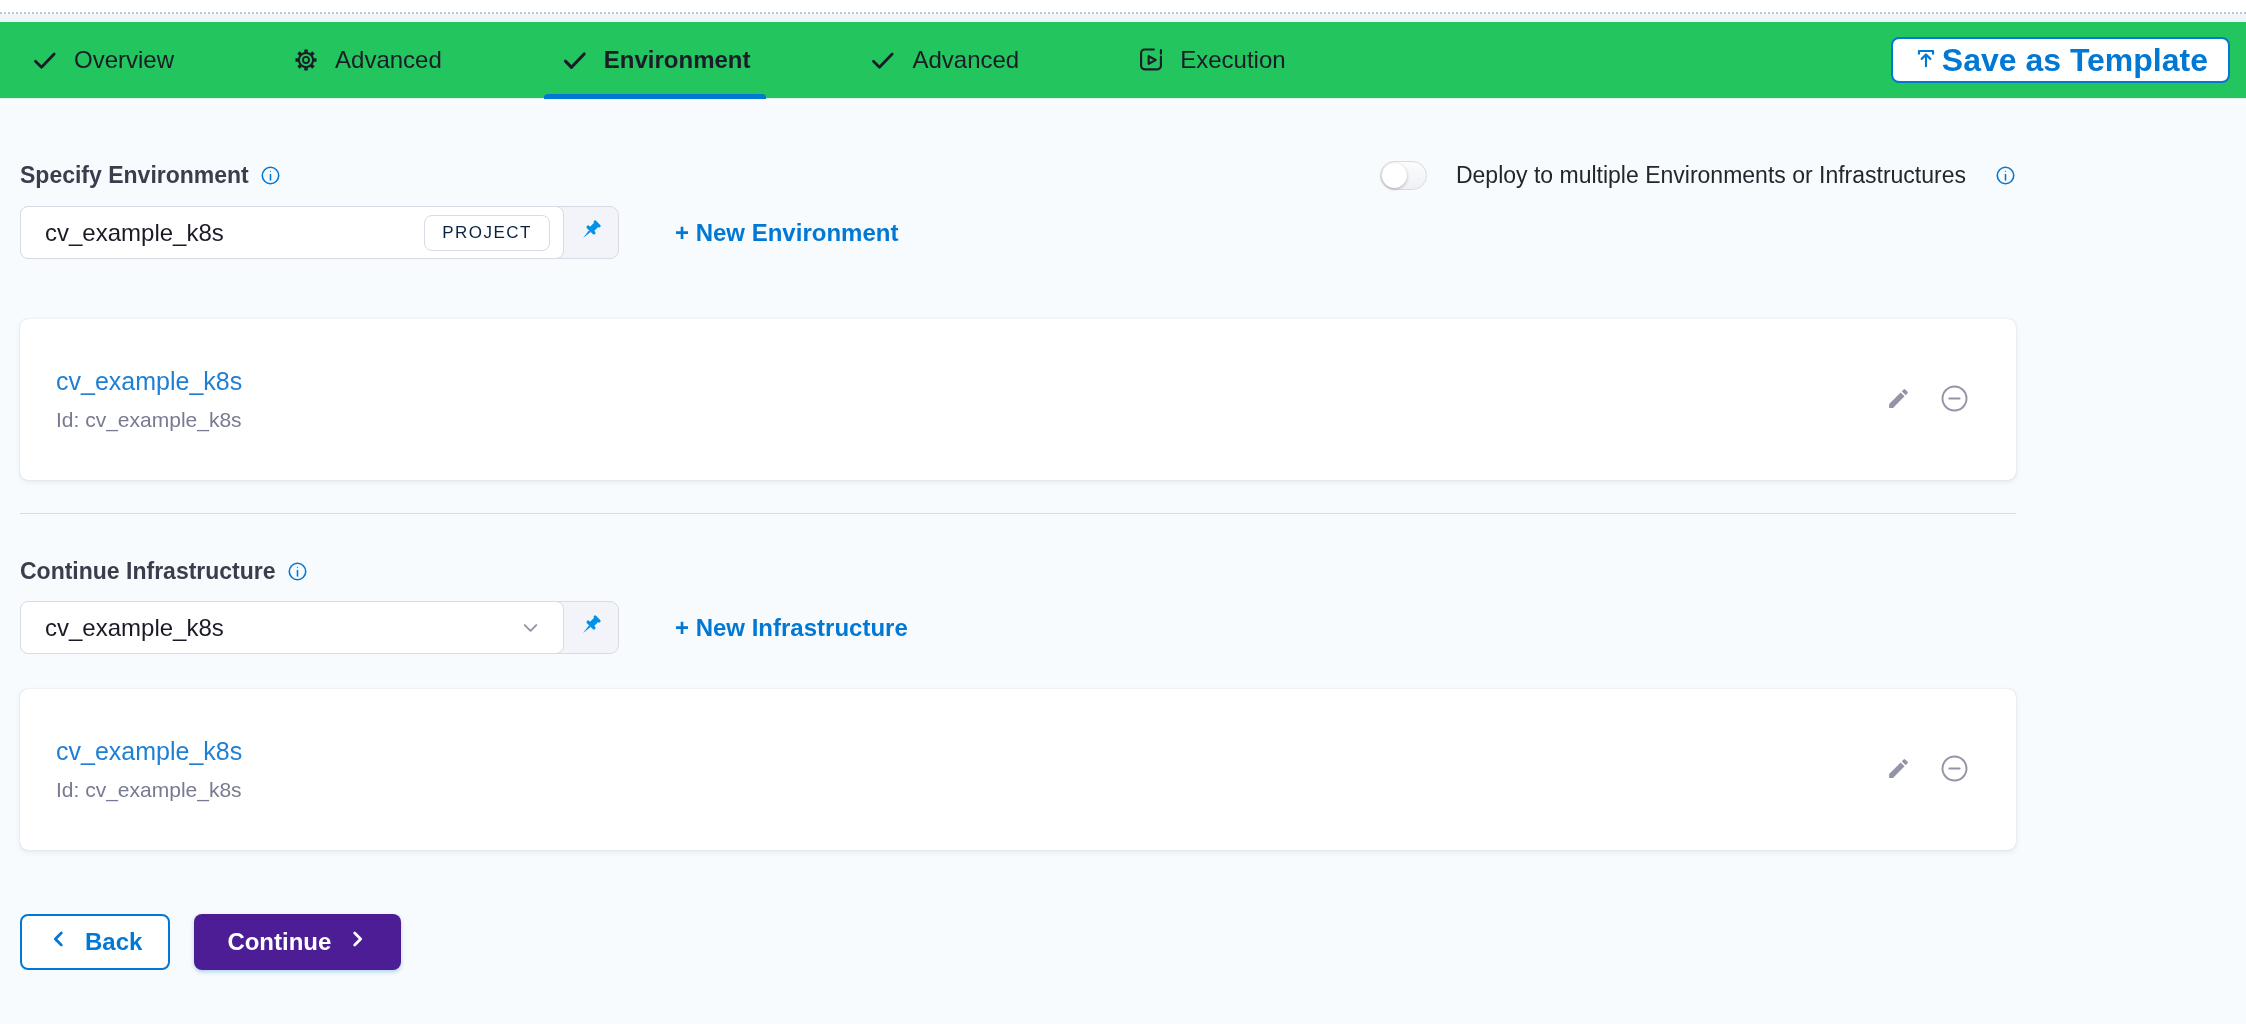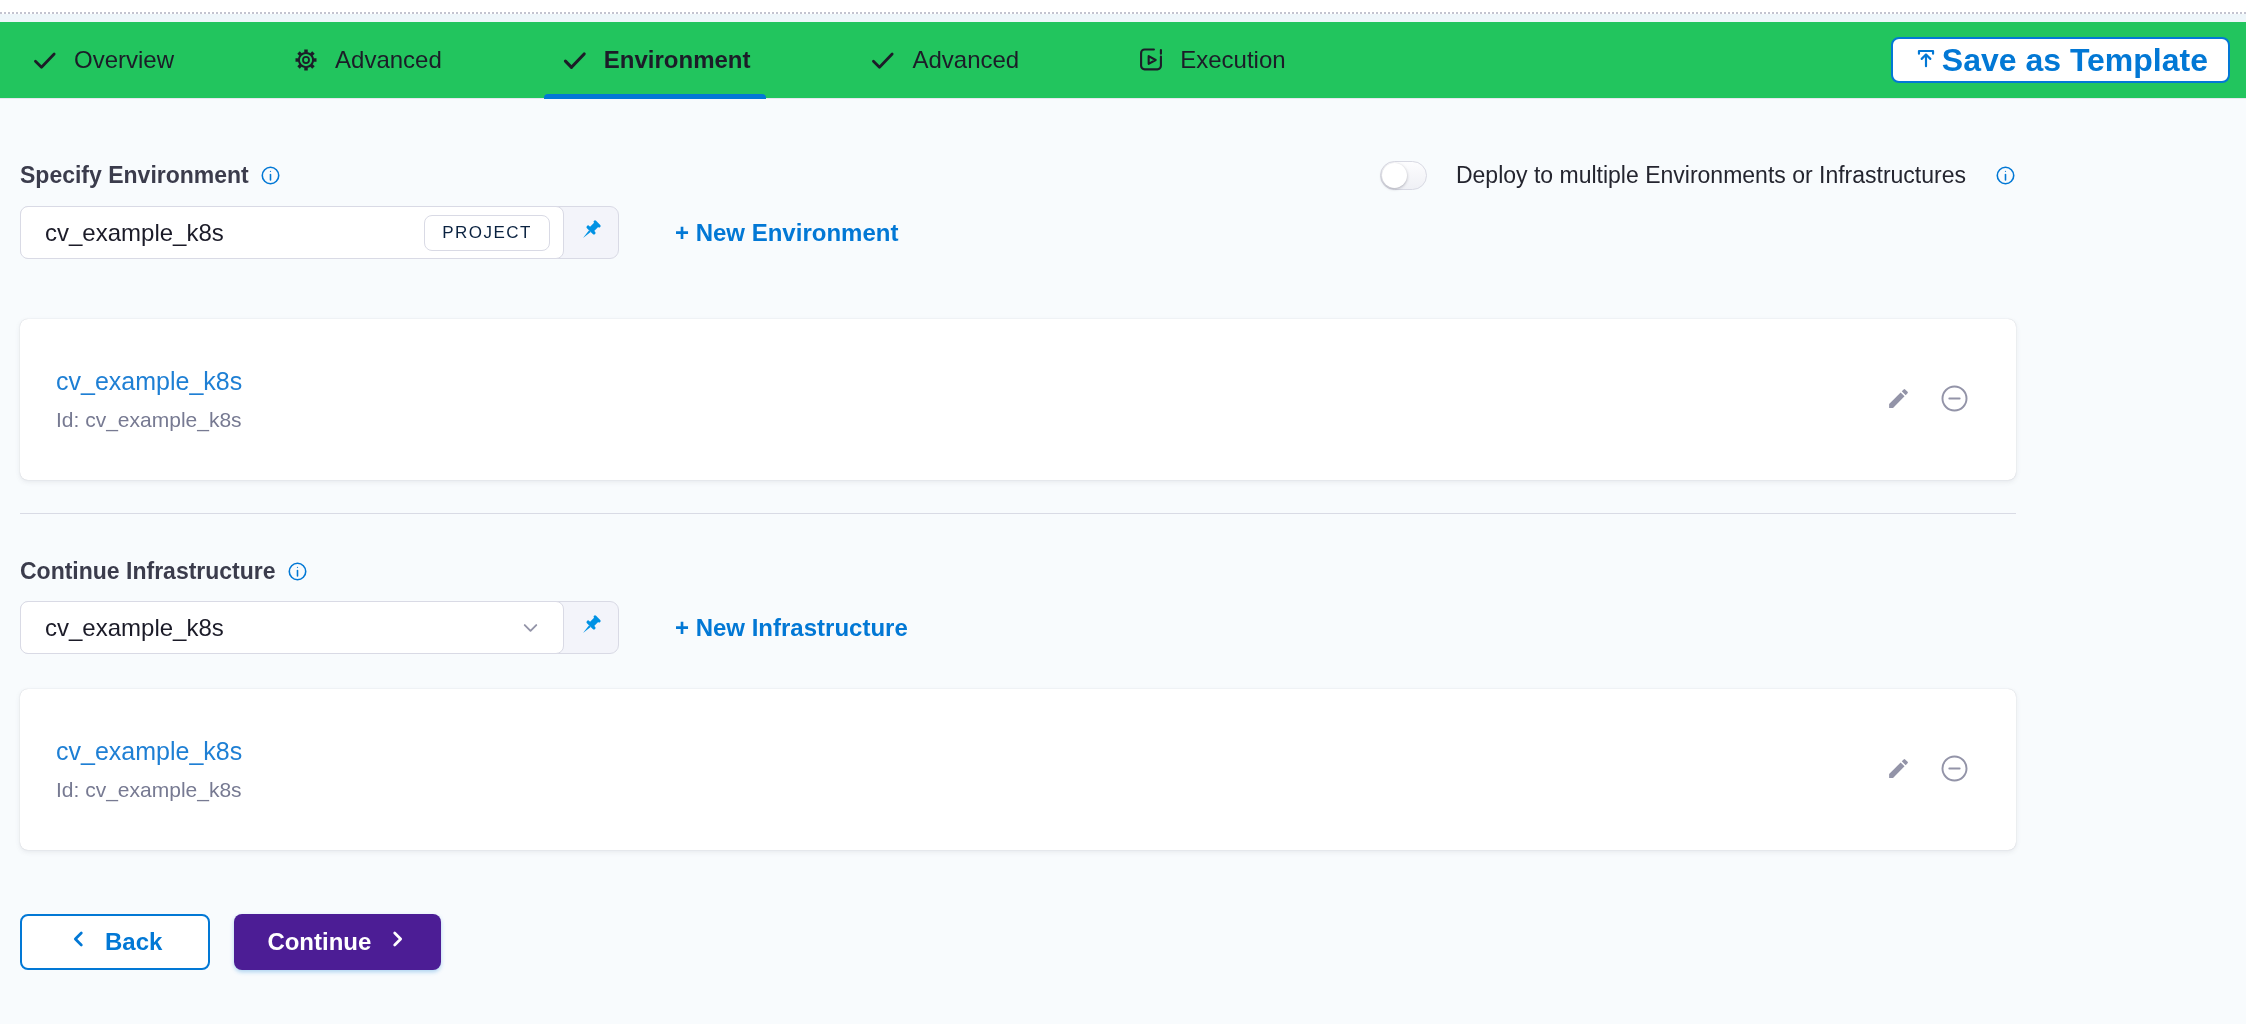--- a/index.html
+++ b/index.html
@@ -101,21 +101,21 @@
   .divider { width:1996px; height:1px; background:#d9dbe5; margin-top:33px; }
   .section2-label { margin-top:44px; }
   .card2 { margin-top:35px; }
   
   .footer { display:flex; align-items:center; gap:24px; margin-top:64px; }
   .btn {
     display:flex; align-items:center; gap:15px;
     height:56px; border-radius:8px; font-size:24px; font-weight:700; cursor:pointer;
   }
   .btn-back {
-    padding:0 46px; background:#ffffff; color:#0278d5; border:2px solid #0278d5;
+    padding:0 26px; background:#ffffff; color:#0278d5; border:2px solid #0278d5;
   }
   .btn-continue {
     padding:0 33px; background:#4c1d95; color:#ffffff; border:none;
     box-shadow:0 2px 4px rgba(2,120,213,.3);
   }
 </style>
 </head>
 <body>
 
 <div class="top-strip"></div>

